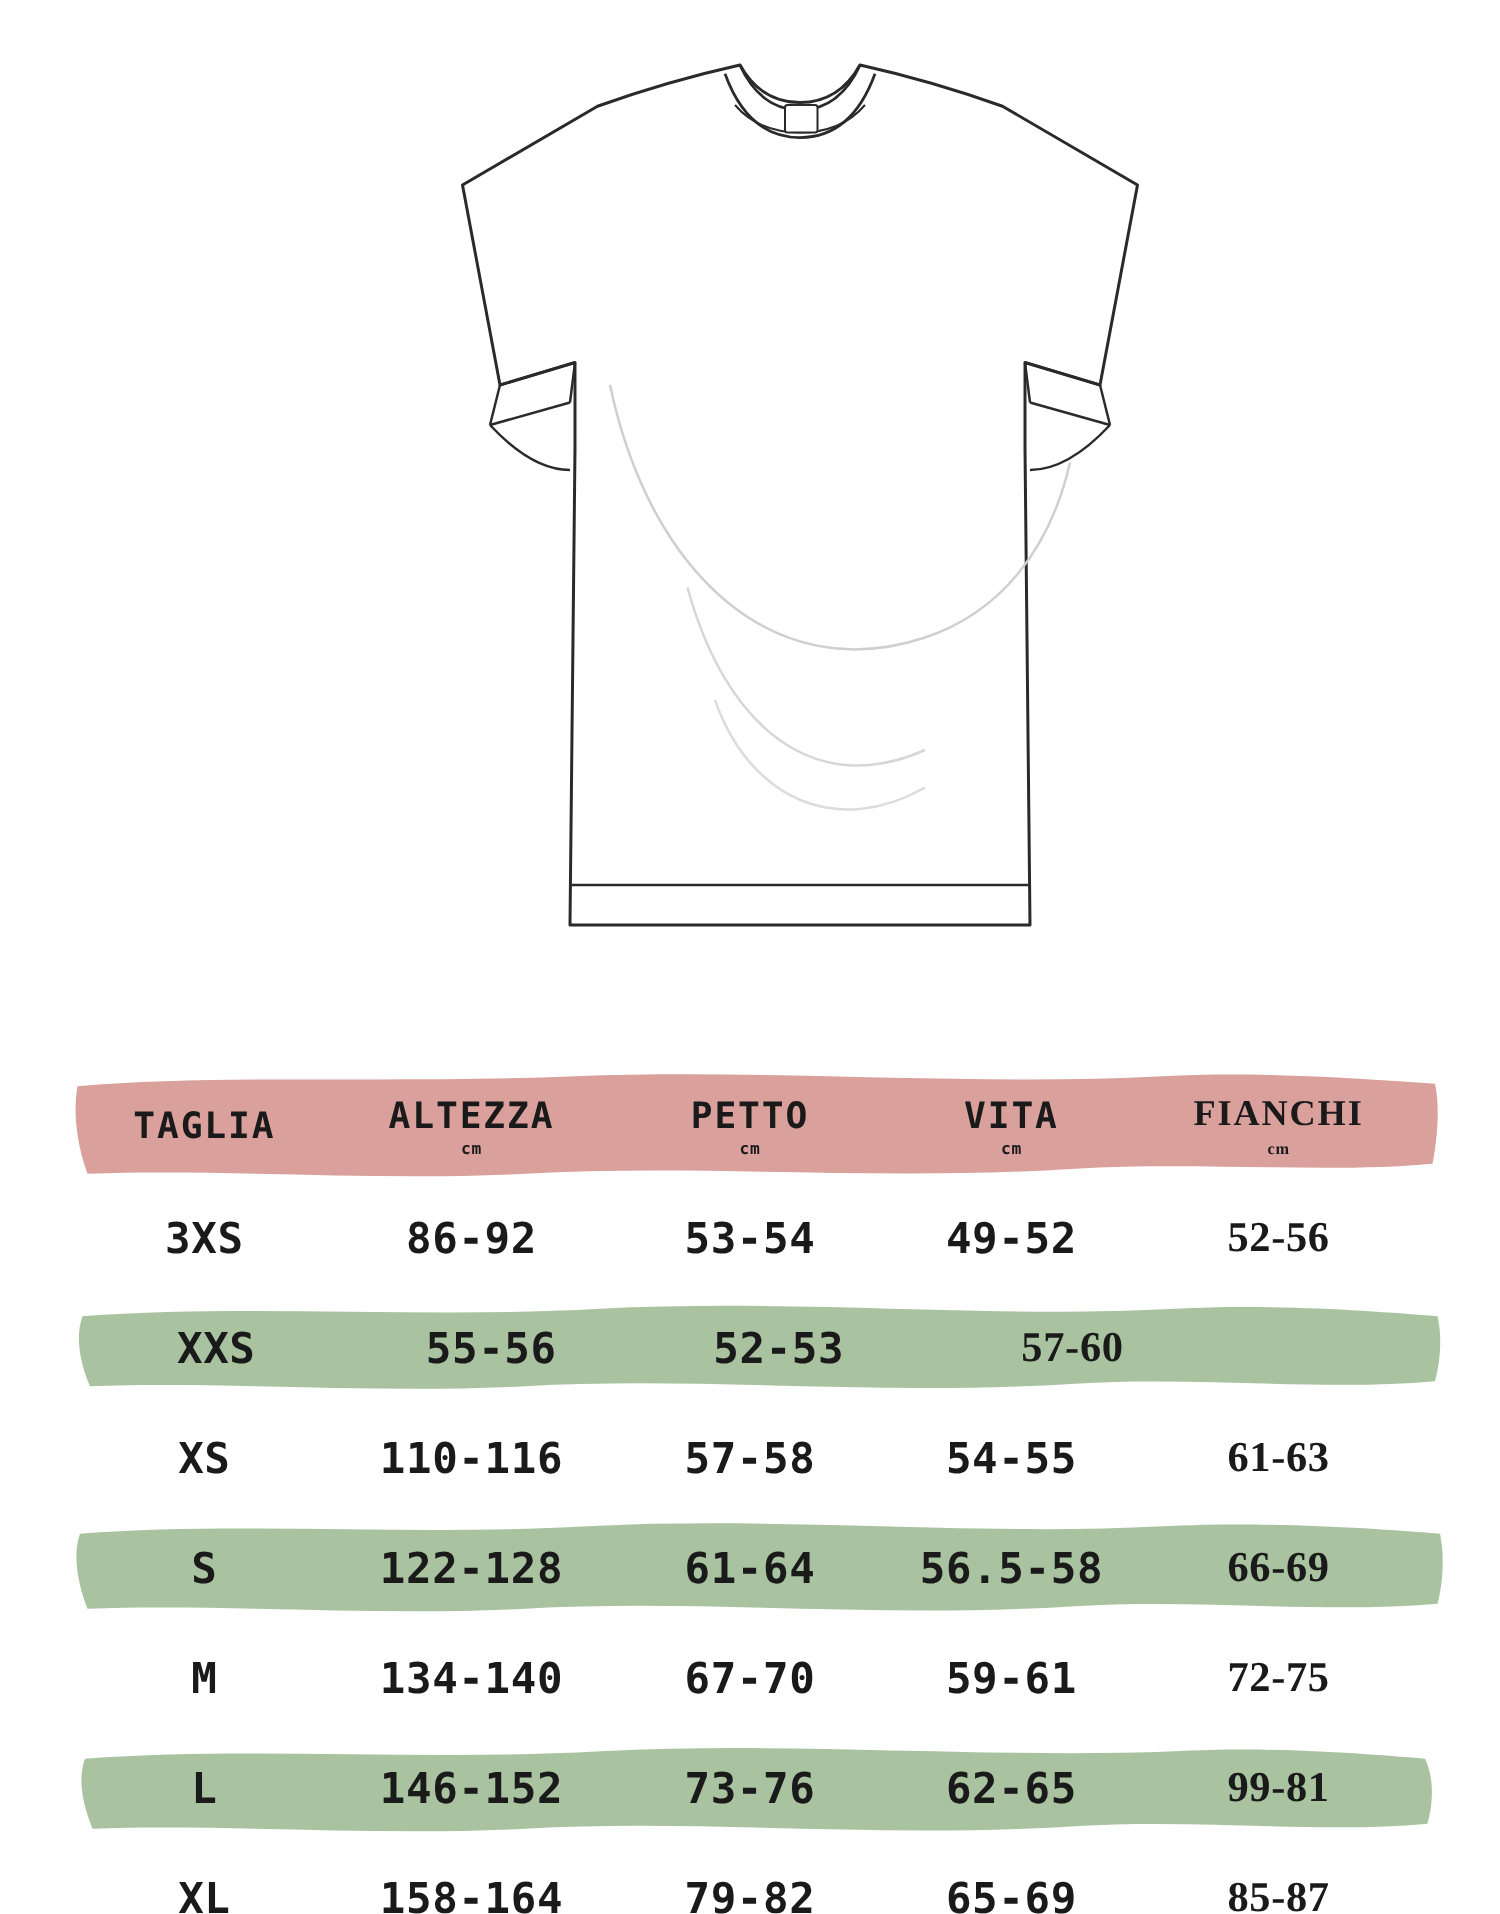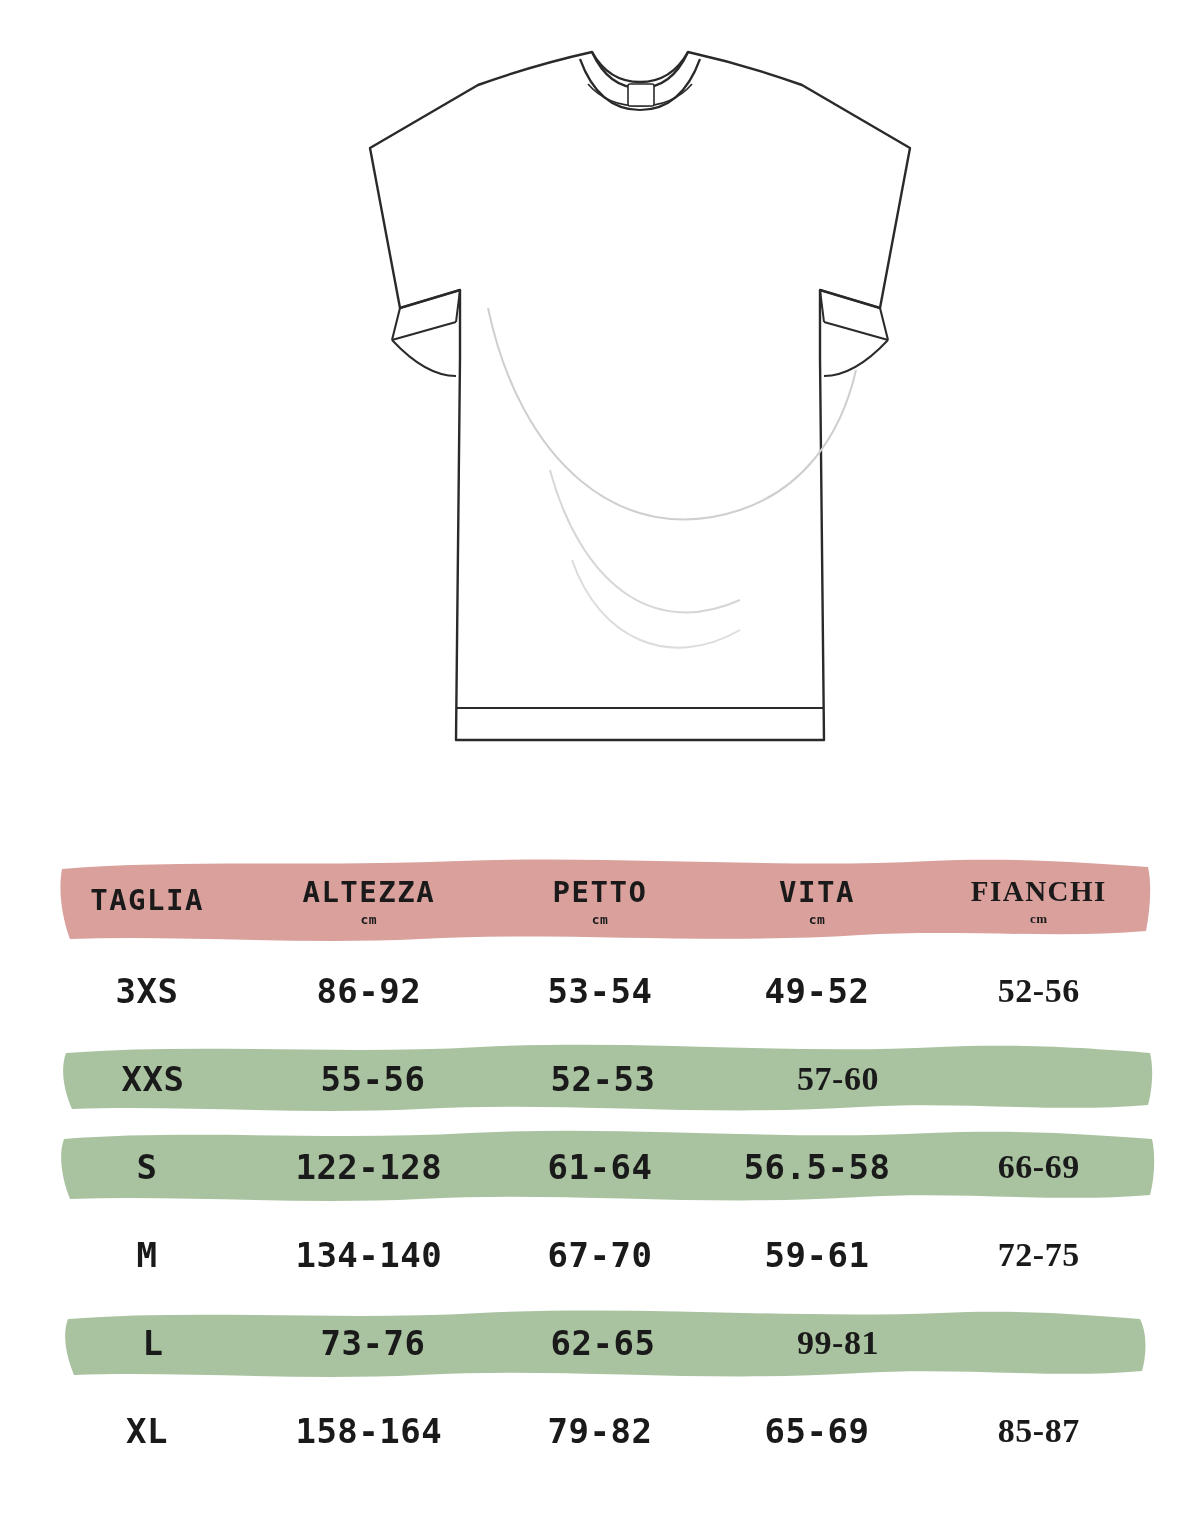--- a/index.html
+++ b/index.html
@@ -50,21 +50,21 @@
     bottom: 0;
     pointer-events: none;
   }
   .band svg { display: block; width: 100%; height: 100%; }
 
   .cells {
     position: relative;
     display: flex;
     align-items: center;
     height: 100%;
-    padding: 0 48px;
+    padding: 0 68px;
   }
   .cell {
     text-align: center;
     font-size: 34px;
     font-weight: bold;
     color: #1a1a1a;
     letter-spacing: 0.5px;
     white-space: nowrap;
   }
   .c0 { width: 210px; }
@@ -178,20 +178,29 @@
         </svg>
       </div>
       <div class="cells">
         <div class="cell c0">XXS</div>
         <div class="cell c2">55-56</div>
         <div class="cell c3">52-53</div>
         <div class="cell c4">57-60</div>
       </div>
     </div>
 
+    <div class="row">
+      <div class="cells">
+        <div class="cell c0">XS</div>
+        <div class="cell c1">110-116</div>
+        <div class="cell c2">57-58</div>
+        <div class="cell c3">54-55</div>
+        <div class="cell c4">61-63</div>
+      </div>
+    </div>
 
     <div class="row">
       <div class="band">
         <svg viewBox="0 0 1200 88" preserveAspectRatio="none">
           <path d="M64,16 C190,6 330,18 470,10 C630,2 780,18 930,10 C1020,6 1100,12 1152,16
                    C1156,34 1154,58 1150,72 C1060,80 960,68 860,74 C700,84 560,68 420,76
                    C300,82 180,72 70,76 C62,56 58,32 64,16 Z" fill="#a9c3a0"></path>
         </svg>
       </div>
       <div class="cells">
@@ -216,20 +225,21 @@
     <div class="row">
       <div class="band">
         <svg viewBox="0 0 1200 88" preserveAspectRatio="none">
           <path d="M68,20 C200,10 340,22 480,14 C640,6 790,20 940,14 C1020,10 1090,16 1140,20
                    C1148,36 1146,58 1142,72 C1060,80 960,68 860,74 C700,84 560,68 420,76
                    C300,82 180,72 74,76 C66,56 62,36 68,20 Z" fill="#a9c3a0"></path>
         </svg>
       </div>
       <div class="cells">
         <div class="cell c0">L</div>
+        <div class="cell c1">146-152</div>
         <div class="cell c2">73-76</div>
         <div class="cell c3">62-65</div>
         <div class="cell c4">99-81</div>
       </div>
     </div>
 
     <div class="row">
       <div class="cells">
         <div class="cell c0">XL</div>
         <div class="cell c1">158-164</div>

